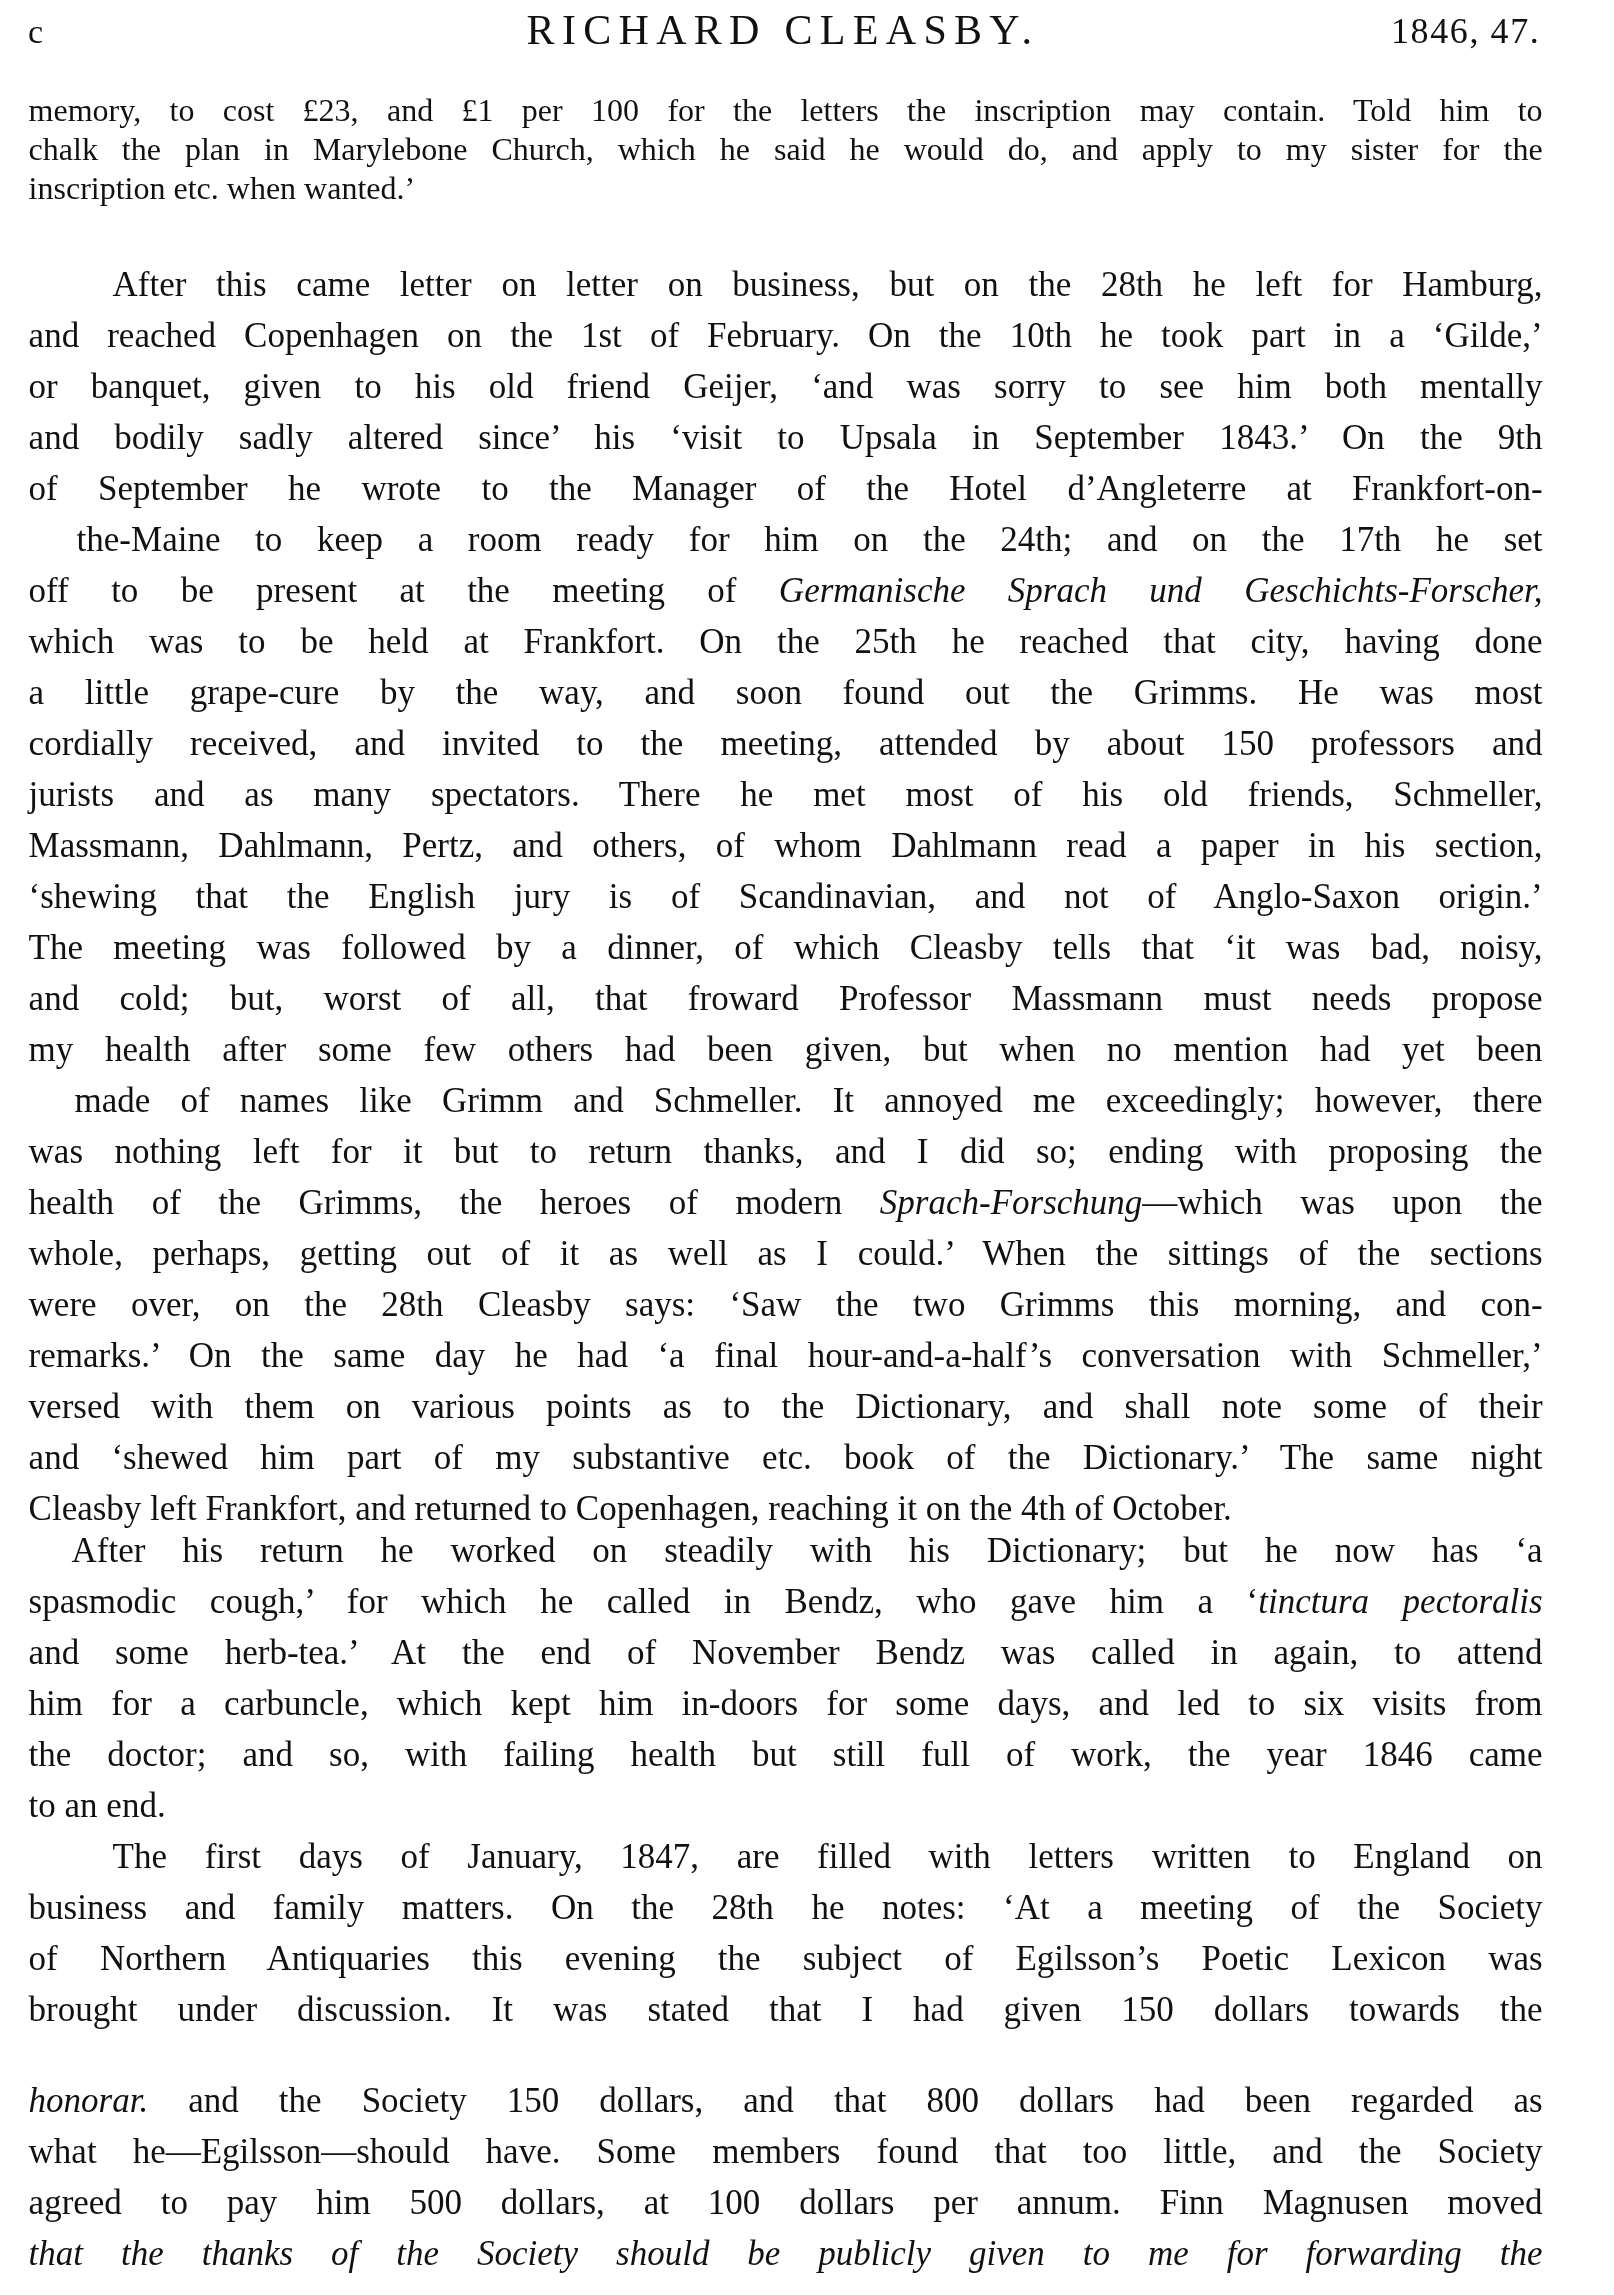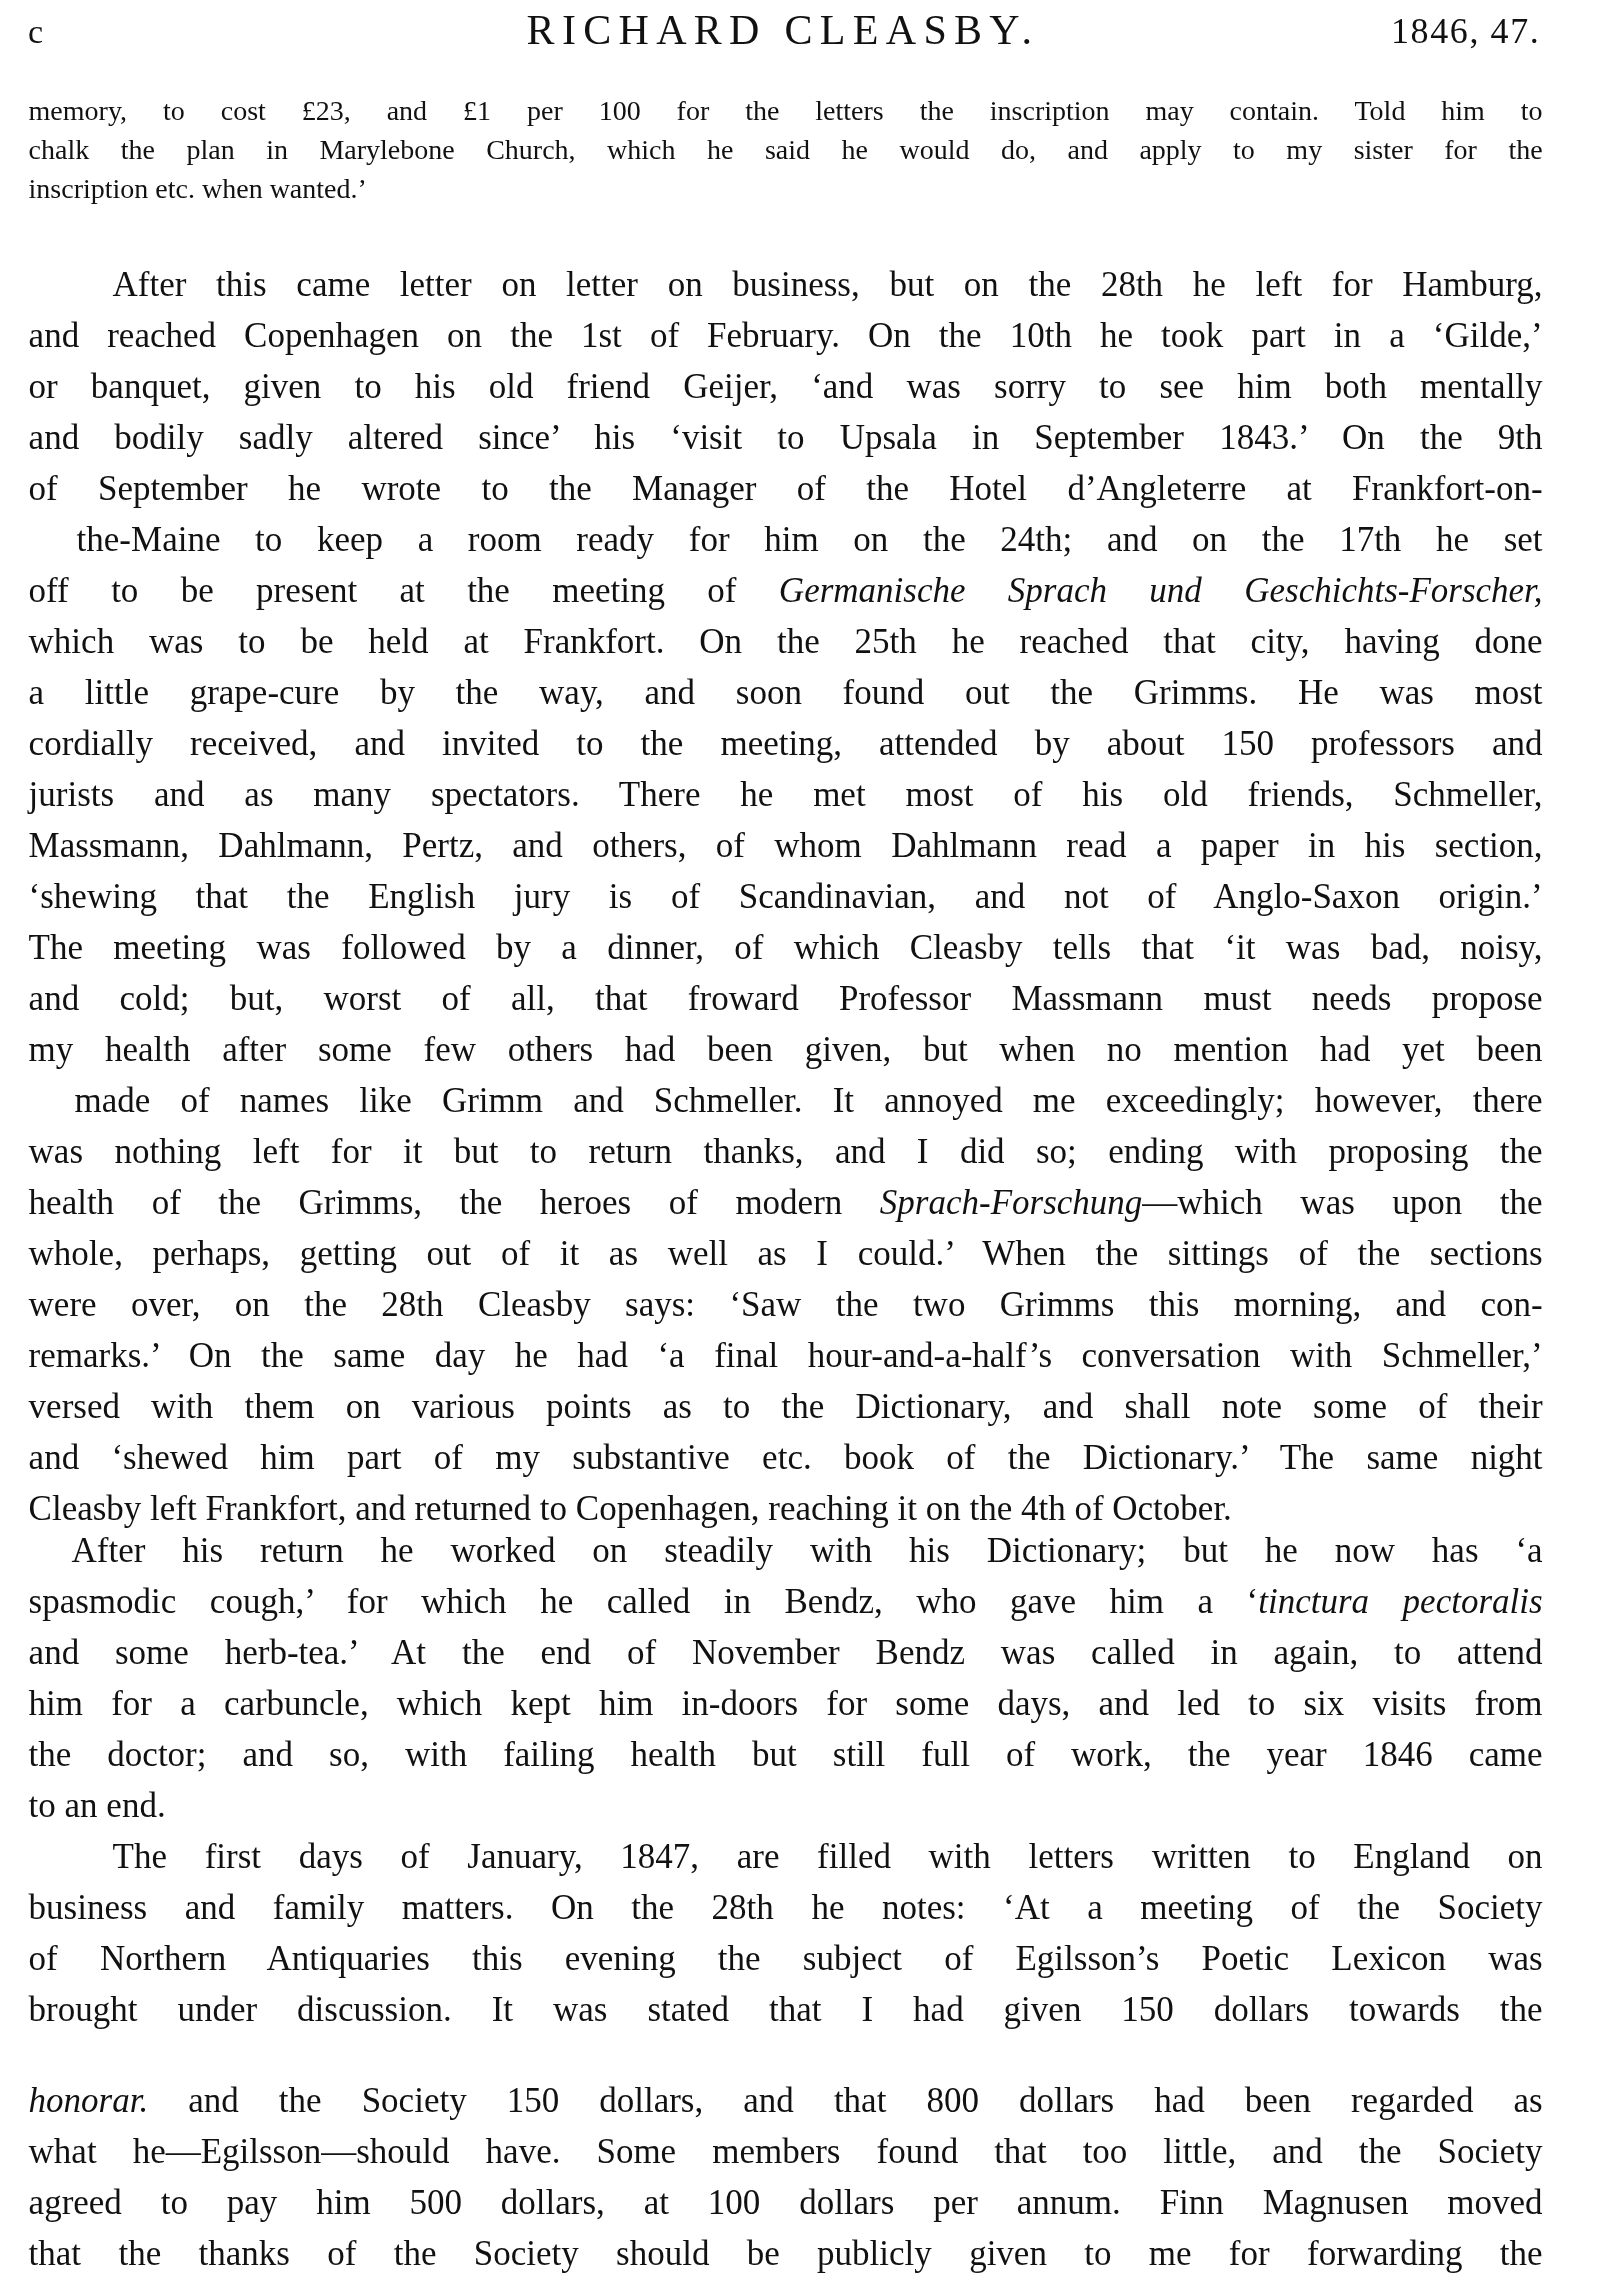--- a/index.html
+++ b/index.html
@@ -25,21 +25,21 @@
     font-size: 36px; line-height: 41px; letter-spacing: 1.6px;
   }
   .block {
     position: absolute; left: 28.6px; width: 1514px;
   }
   .line {
     display: block; white-space: nowrap; text-align: justify;
     text-align-last: justify; overflow: visible;
   }
   .line.last { text-align-last: left; }
-  .quote .line { font-size: 28px; height: 39px; line-height: 39px; }
+  .quote .line { font-size: 32px; height: 39px; line-height: 39px; }
   .body .line { font-size: 35px; height: 51px; line-height: 51px; }
   .line.indent { padding-left: 84px; }
   .line.indent-sm { padding-left: 43px; }
   em, i { font-style: italic; }
 </style>
 </head>
 <body>
 
 <div class="running-head">
   <span class="rh-left">c</span>
@@ -91,15 +91,15 @@
 </div>
 
 <div class="block body" style="top:1831px;">
   <span class="line indent" style="word-spacing: 0px; display: block;"><span>The first days of January, 1847, are filled with letters written to England on</span></span>
   <span class="line" style="word-spacing: 0px; display: block;"><span>business and family matters.  On the 28th he notes: ‘At a meeting of the Society</span></span>
   <span class="line" style="word-spacing: 0px; display: block;"><span>of Northern Antiquaries this evening the subject of Egilsson’s Poetic Lexicon was</span></span>
   <span class="line" style="word-spacing: 0px; display: block;"><span>brought under discussion.  It was stated that I had given 150 dollars towards the</span></span>
   <span class="line" style="word-spacing: 0px; display: block; margin-top: 40px;"><span><i>honorar.</i><span> and the Society 150 dollars, and that 800 dollars had been regarded as</span></span></span>
   <span class="line" style="word-spacing: 0px; display: block;"><span>what he—Egilsson—should have.  Some members found that too little, and the Society</span></span>
   <span class="line" style="word-spacing: 0px; display: block;"><span>agreed to pay him 500 dollars, at 100 dollars per annum.  Finn Magnusen moved</span></span>
-  <span class="line" style="word-spacing: 0px; display: block;"><span>that the thanks of the Society should be publicly given to me for forwarding the</span></span>
+  <span class="line" style="word-spacing: 0px; display: block; font-style: italic;"><span>that the thanks of the Society should be publicly given to me for forwarding the</span></span>
 </div>
 
 
 </body></html>

